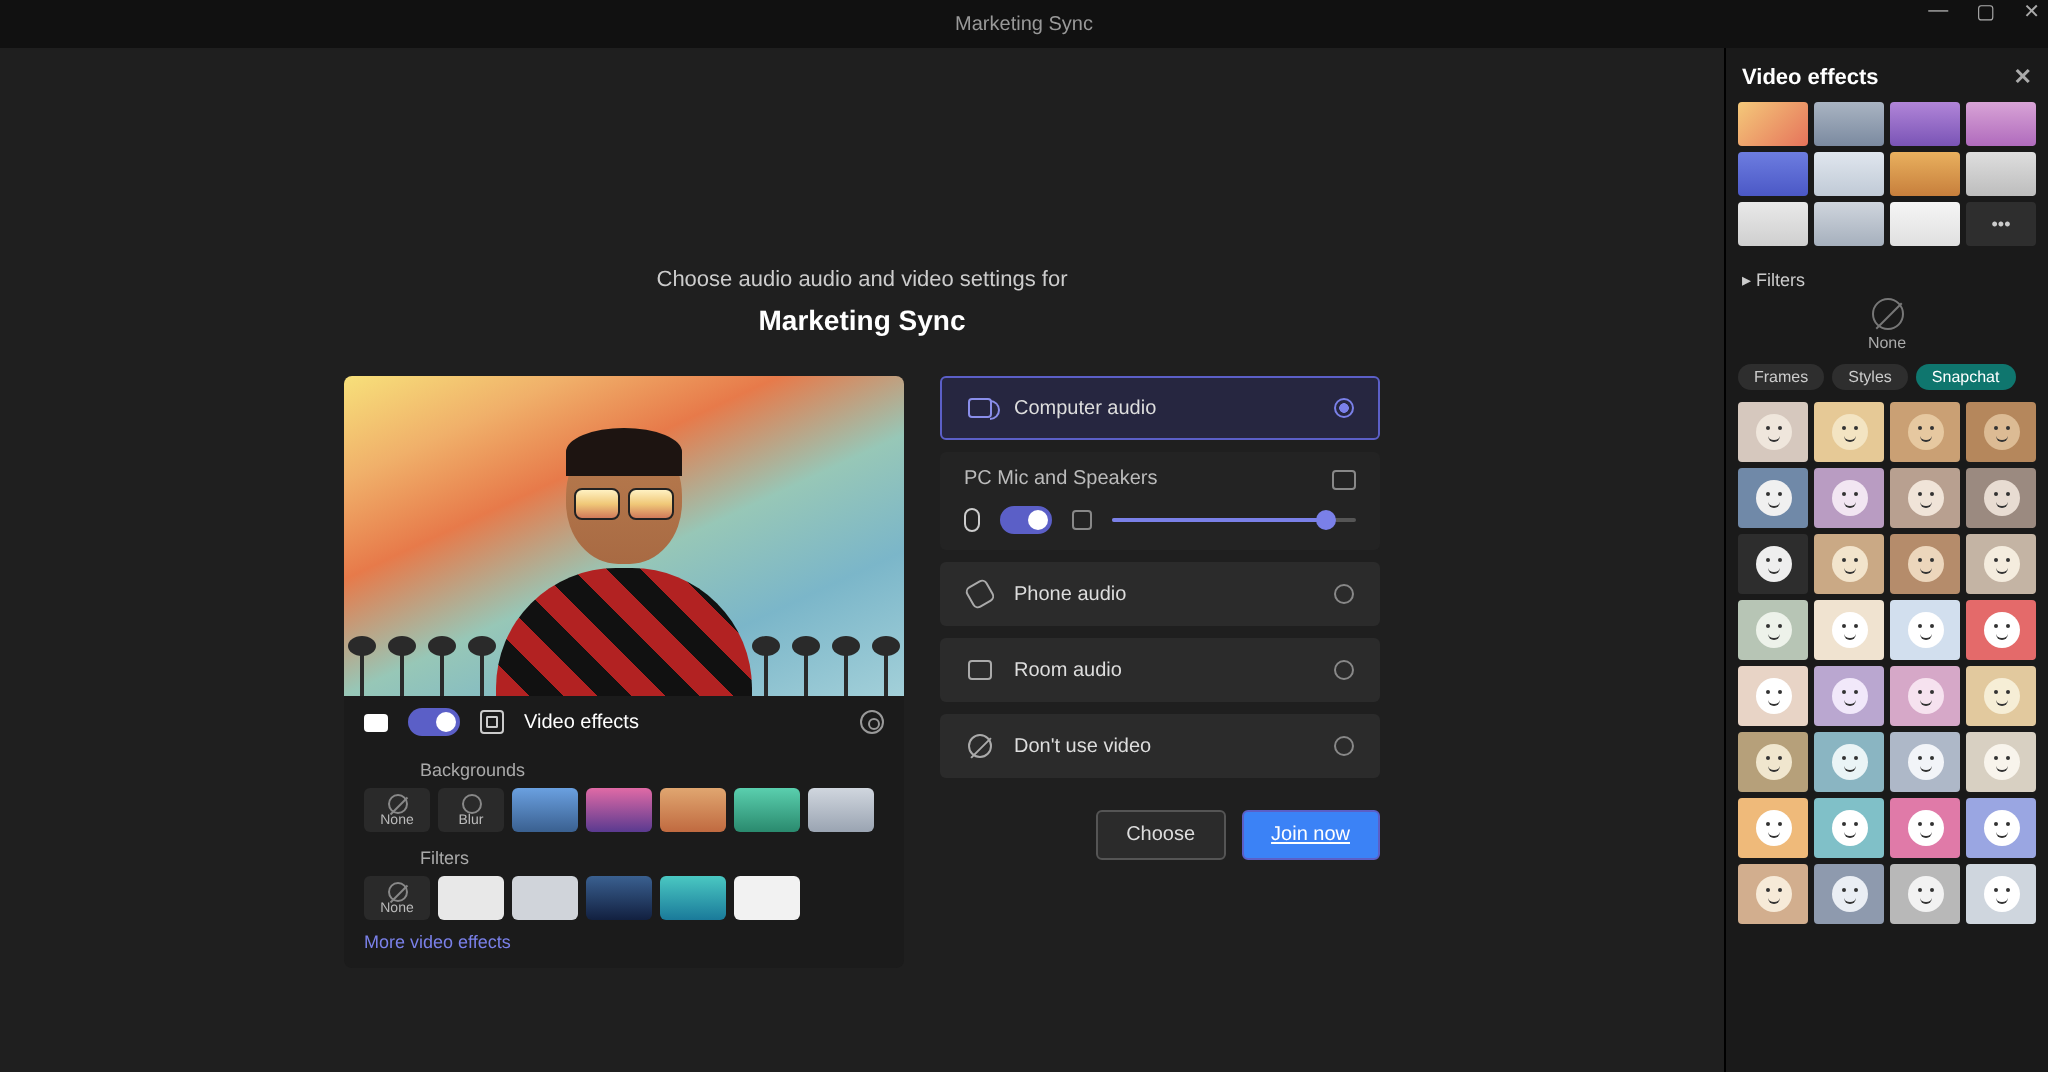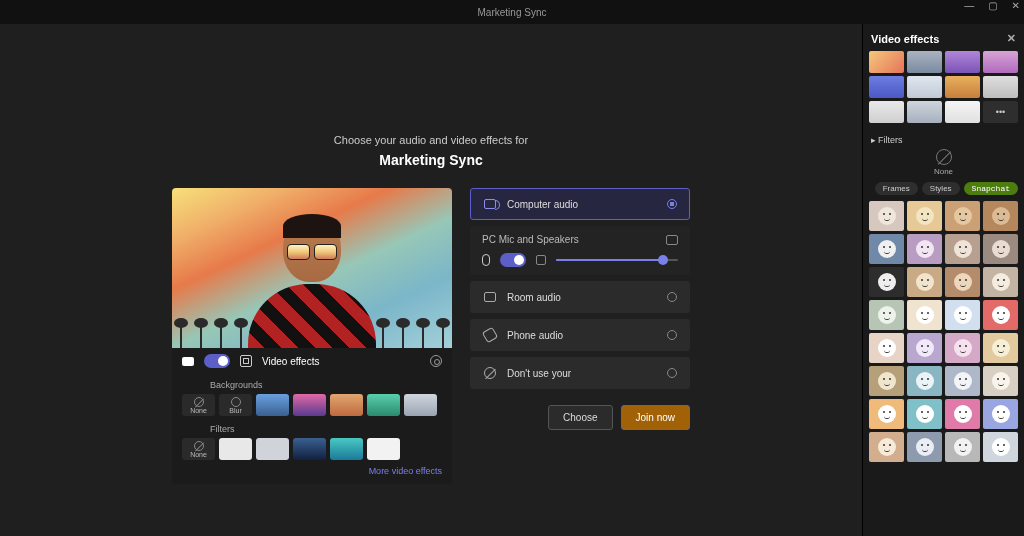--- a/index.html
+++ b/index.html
@@ -163,21 +163,21 @@
   .tile-row { display:flex; gap:4px; }
   .bg-tile {
     width:33px;height:22px;border-radius:3px;background:#333;cursor:pointer;
     display:flex;align-items:center;justify-content:center;
     font-size:7px;color:#bbb;flex-direction:column;
     overflow:hidden;
   }
   .bg-tile.none{background:#2a2a2a;}
   .bg-tile .circ{width:10px;height:10px;border:1px solid #888;border-radius:50%;position:relative;}
   .bg-tile .circ.slash:after{content:"";position:absolute;top:-1px;left:4px;width:1px;height:12px;background:#888;transform:rotate(45deg);}
-  .more-link { text-align:right;font-size:9px;color:#7a80e8;margin-top:6px;cursor:pointer;}
+  .more-link { font-size:9px;color:#7a80e8;margin-top:6px;cursor:pointer;}
 
   
   .audio-col { width:220px; display:flex; flex-direction:column; gap:6px; }
   .audio-opt {
     background:#2b2b2b;border-radius:3px;padding:8px 12px;
     display:flex;align-items:center;gap:10px;font-size:10px;color:#ddd;
     cursor:pointer;
     border:1px solid transparent;
   }
   .audio-opt.selected { border-color:#5b5fc7; background:#262640;}
@@ -201,21 +201,21 @@
   .slider{flex:1;height:2px;background:#555;position:relative;border-radius:1px;}
   .slider:before{content:"";position:absolute;left:0;top:0;height:2px;width:88%;background:#7a80e8;border-radius:1px;}
   .slider:after{content:"";position:absolute;right:8%;top:-4px;width:10px;height:10px;background:#7a80e8;border-radius:50%;}
   .swap-ico{width:12px;height:10px;border:1px solid #888;border-radius:2px;margin-left:auto;}
 
   .btn-row { margin-top:10px; display:flex; justify-content:flex-end; gap:8px; }
   .btn {
     font-size:10px;padding:6px 14px;border-radius:3px;border:1px solid #555;
     background:#2b2b2b;color:#ddd;cursor:pointer;
   }
-  .btn.primary { background:#a16207;border-color:#5b5fc7;color:#fff; }
+  .btn.primary { background:#3b82f6;border-color:#5b5fc7;color:#fff;text-decoration:underline; }
 
   
   .side-panel {
     width:162px;
     background:#1a1a1a;
     border-left:1px solid #000;
     display:flex;
     flex-direction:column;
     padding:8px 6px;
     overflow:hidden;
@@ -228,23 +228,23 @@
   .bg-grid { display:grid;grid-template-columns:repeat(4,1fr);gap:3px;margin-bottom:8px;}
   .bg-thumb{height:22px;border-radius:2px;cursor:pointer;display:flex;align-items:center;justify-content:center;font-size:7px;color:#ccc;}
   .filters-lbl{font-size:9px;color:#ccc;margin:4px 0 4px 2px;}
   .filters-lbl:before{content:"▸ ";}
   .none-big{
     width:36px;margin:0 auto 6px;display:flex;flex-direction:column;align-items:center;gap:2px;
     font-size:8px;color:#aaa;
   }
   .none-big .c{width:16px;height:16px;border:1px solid #777;border-radius:50%;position:relative;}
   .none-big .c:after{content:"";position:absolute;top:-1px;left:7px;width:1px;height:18px;background:#777;transform:rotate(45deg);}
-  .pill-row{display:flex;gap:4px;justify-content:flex-end;margin-bottom:6px;}
+  .pill-row{display:flex;gap:4px;justify-content:flex-start;margin-bottom:6px;}
   .pill{font-size:8px;padding:2px 8px;border-radius:10px;background:#2e2e2e;color:#ccc;cursor:pointer;}
-  .pill.active{background:#4d7c0f;color:#fff;font-family:Liberation Mono, monospace;}
+  .pill.active{background:#0f766e;color:#fff;}
   .filter-grid{display:grid;grid-template-columns:repeat(4,1fr);gap:3px;}
   .filter-cell{
     height:30px;border-radius:2px;display:flex;align-items:center;justify-content:center;
     cursor:pointer;position:relative;
   }
   .face{
     width:18px;height:18px;border-radius:50%;position:relative;
   }
   .face:before,.face:after{
     content:"";position:absolute;top:6px;width:2px;height:2px;background:#333;border-radius:50%;
@@ -260,21 +260,21 @@
   <span>Marketing Sync</span>
   <div class="win-controls">
     <span>—</span>
     <span>▢</span>
     <span>✕</span>
   </div>
 </div>
 
 <div class="main-area">
   <div class="center-col">
-    <div class="heading">Choose your audio and video effects for</div>
+    <div class="heading">Choose audio audio and video settings for</div>
     <div class="meeting-name">Marketing Sync</div>
 
     <div class="join-row">
 
       <div class="preview-card">
         <div class="preview-video">
           <div class="palms">
             <div class="palm" style="left:8px"></div>
             <div class="palm" style="left:28px"></div>
             <div class="palm" style="left:48px"></div>
@@ -357,37 +357,37 @@
           <div class="row">
             <div class="mic-ico"></div>
             <div class="toggle"></div>
             <div class="spk-ico"></div>
             <div class="slider"></div>
           </div>
         </div>
 
         <div class="audio-opt">
           <div class="opt-ico">
+              <div class="phone-ico"></div>
+            </div>
+          <span>Phone audio</span>
+          <div class="radio"></div>
+        </div>
+        <div class="audio-opt">
+          <div class="opt-ico">
               <div class="room-ico"></div>
             </div>
           <span>Room audio</span>
           <div class="radio"></div>
         </div>
         <div class="audio-opt">
           <div class="opt-ico">
-              <div class="phone-ico"></div>
-            </div>
-          <span>Phone audio</span>
-          <div class="radio"></div>
-        </div>
-        <div class="audio-opt">
-          <div class="opt-ico">
               <div class="noaudio-ico"></div>
             </div>
-          <span>Don't use your</span>
+          <span>Don't use video</span>
           <div class="radio"></div>
         </div>
 
         <div class="btn-row">
           <button class="btn">Choose</button>
           <button class="btn primary">Join now</button>
         </div>
       </div>
     </div>
   </div>

